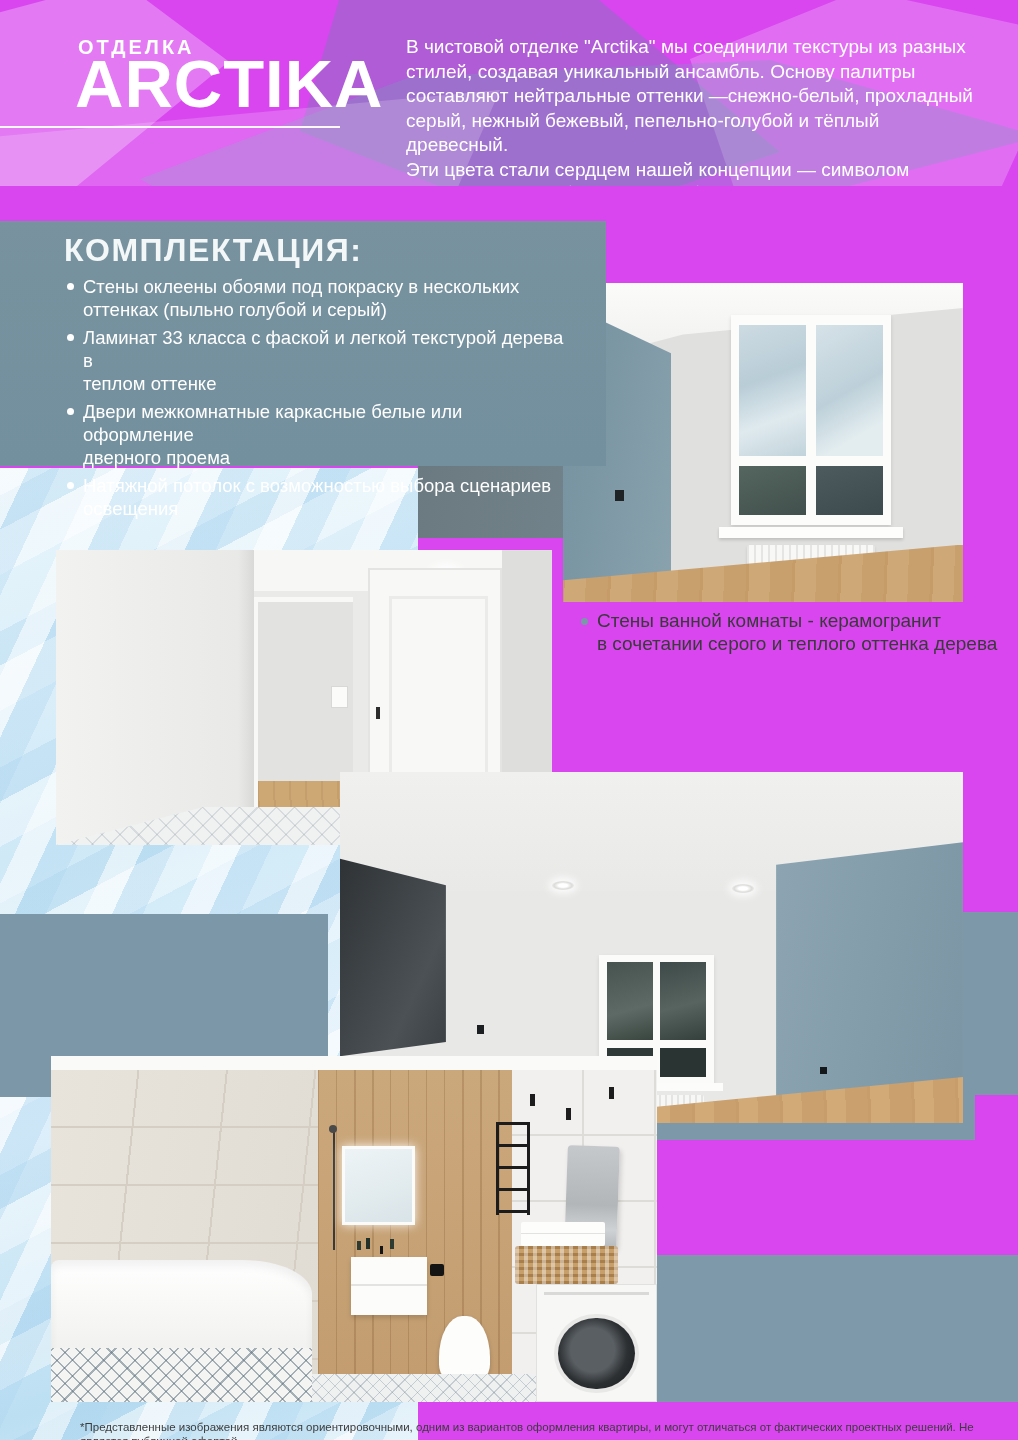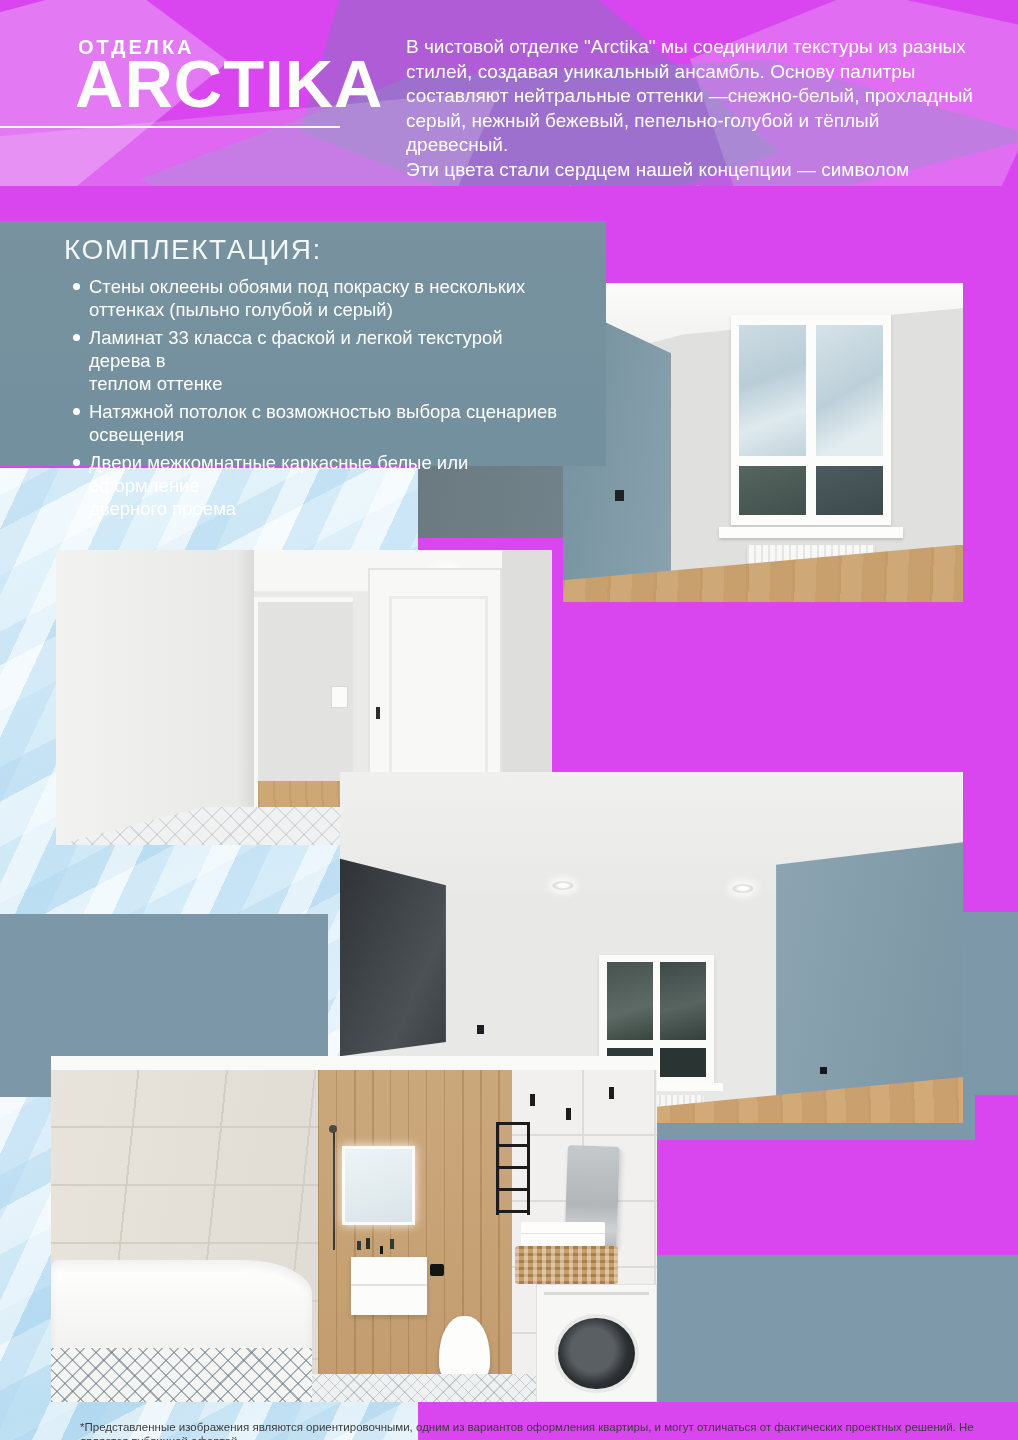--- a/index.html
+++ b/index.html
@@ -25,22 +25,22 @@
   .hdr-title{position:absolute;left:75px;top:50px;color:#ffffff;font-size:67px;font-weight:800;
        letter-spacing:1px;line-height:1;}
   .hdr-underline{position:absolute;left:0;top:126px;width:340px;height:2px;background:#ffffff;opacity:.95;}
   .hdr-desc{position:absolute;left:406px;top:35px;width:570px;color:#ffffff;font-size:19px;
        line-height:24.5px;white-space:pre-line;}
 
   
   .box{position:absolute;left:0;top:221px;width:606px;height:245px;
        background:linear-gradient(180deg,#78929f,#73909e);box-sizing:border-box;
        padding:12px 30px 0 64px;color:#ffffff;z-index:6;}
-  .box h2{margin:0 0 8px 0;font-size:28px;font-weight:400;letter-spacing:1.5px;line-height:34px;color:#f3f7f8;}
-  ul.blist{list-style:none;margin:8px;padding:0;}
+  .box h2{margin:0 0 8px 0;font-size:32px;font-weight:700;letter-spacing:1.5px;line-height:34px;color:#f3f7f8;}
+  ul.blist{list-style:none;margin:2px;padding:0;}
   ul.blist li{position:relative;padding-left:17px;font-size:18.5px;line-height:23px;
        margin-bottom:5px;white-space:pre-line;}
   ul.blist li::before{content:"";position:absolute;left:1px;top:8px;width:7px;height:7px;border-radius:50%;background:#ffffff;}
 
   
   .ice{position:absolute;left:0;top:468px;width:418px;height:972px;z-index:1;
        background:
          repeating-linear-gradient(115deg, rgba(255,255,255,.55) 0 26px, rgba(173,213,240,.35) 26px 54px, rgba(255,255,255,0) 54px 88px),
          repeating-linear-gradient(-28deg, rgba(255,255,255,.4) 0 40px, rgba(150,200,232,.25) 40px 70px, rgba(255,255,255,0) 70px 120px),
          linear-gradient(160deg,#eaf6fc 0%,#cfe9f7 35%,#ddeffa 60%,#bcdff2 85%,#d7ecf8 100%);}
@@ -216,24 +216,24 @@
 пространства свободы, мощи и безграничных горизонтов.</div>
   </header>
 
   <section class="box">
     <h2>КОМПЛЕКТАЦИЯ:</h2>
     <ul class="blist">
       <li>Стены оклеены обоями под покраску в нескольких
 оттенках (пыльно голубой и серый)</li>
       <li>Ламинат 33 класса с фаской и легкой текстурой дерева в
 теплом оттенке</li>
+      <li>Двери межкомнатные каркасные белые или оформление
+дверного проема</li>
       <li>Натяжной потолок с возможностью выбора сценариев
 освещения</li>
-      <li>Двери межкомнатные каркасные белые или оформление
-дверного проема</li>
     </ul>
   </section>
 
   <div class="ice"></div>
   <div class="accent-rect"></div>
   <div class="slate-left"></div>
   <div class="slate-right"></div>
   <div class="slate-corner"></div>
   <div class="slate-under"></div>
   <div class="slate-bottom"></div>
@@ -264,20 +264,22 @@
     <div class="ph-door">
       <div class="ph-door-panel"></div>
       <div class="ph-handle"></div>
     </div>
     <div class="ph-wall-right"></div>
     <div class="ph-floor"></div>
   </figure>
 
   <section class="features">
     <ul class="flist">
+      <li>Стены ванной комнаты - керамогранит
+в сочетании серого и теплого оттенка дерева</li>
     </ul>
   </section>
 
   <figure class="photo photo-mid">
     <div class="pm-ceil"></div>
     <div class="pm-spot1"></div>
     <div class="pm-spot2"></div>
     <div class="pm-tv"></div>
     <div class="pm-window">
       <div class="pm-wpane-a"></div>

